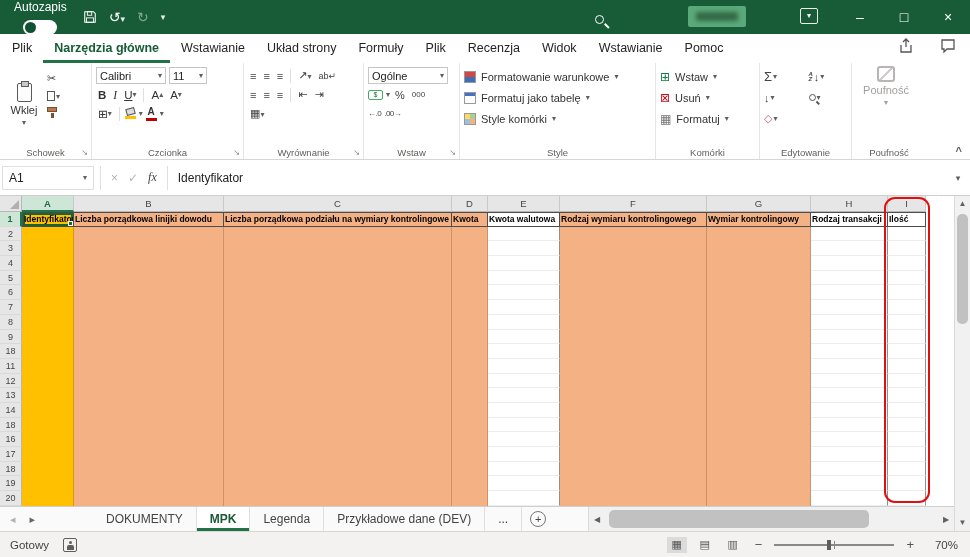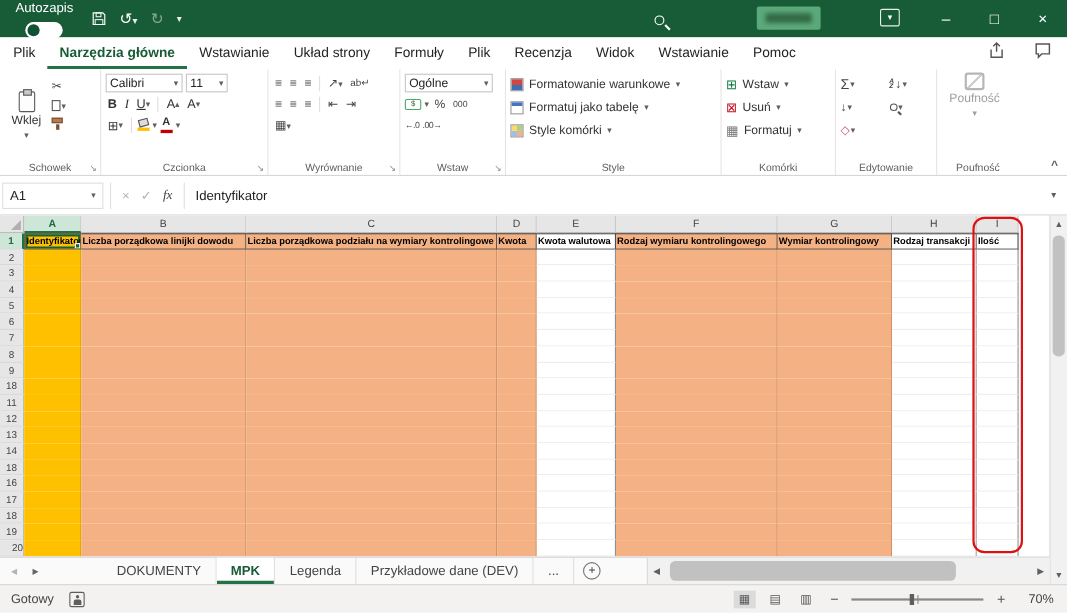--- a/index.html
+++ b/index.html
@@ -635,21 +635,21 @@
       <div class="g-cell fillcell" style="width: 150px; background: rgb(244, 177, 131);"></div>
       <div class="g-cell fillcell" style="width: 228px; background: rgb(244, 177, 131);"></div>
       <div class="g-cell fillcell" style="width: 36px; background: rgb(244, 177, 131);"></div>
       <div class="g-cell wcol" style="width: 72px; background: rgb(255, 255, 255);"></div>
       <div class="g-cell fillcell" style="width: 147px; background: rgb(244, 177, 131);"></div>
       <div class="g-cell fillcell" style="width: 104px; background: rgb(244, 177, 131);"></div>
       <div class="g-cell wcol" style="width: 77px; background: rgb(255, 255, 255);"></div>
       <div class="g-cell wcol" style="width: 38px; background: rgb(255, 255, 255);"></div>
     </div>
     <div class="g-row" style="height: 14.7px;">
-      <div class="g-rowhdr" style="line-height: 14.7px; text-align: right;">20</div>
+      <div class="g-rowhdr" style="line-height: 14.7px;">20</div>
       <div class="g-cell fillcell" style="width: 52px; background: rgb(255, 192, 0);"></div>
       <div class="g-cell fillcell" style="width: 150px; background: rgb(244, 177, 131);"></div>
       <div class="g-cell fillcell" style="width: 228px; background: rgb(244, 177, 131);"></div>
       <div class="g-cell fillcell" style="width: 36px; background: rgb(244, 177, 131);"></div>
       <div class="g-cell wcol" style="width: 72px; background: rgb(255, 255, 255);"></div>
       <div class="g-cell fillcell" style="width: 147px; background: rgb(244, 177, 131);"></div>
       <div class="g-cell fillcell" style="width: 104px; background: rgb(244, 177, 131);"></div>
       <div class="g-cell wcol" style="width: 77px; background: rgb(255, 255, 255);"></div>
       <div class="g-cell wcol" style="width: 38px; background: rgb(255, 255, 255);"></div>
     </div>

